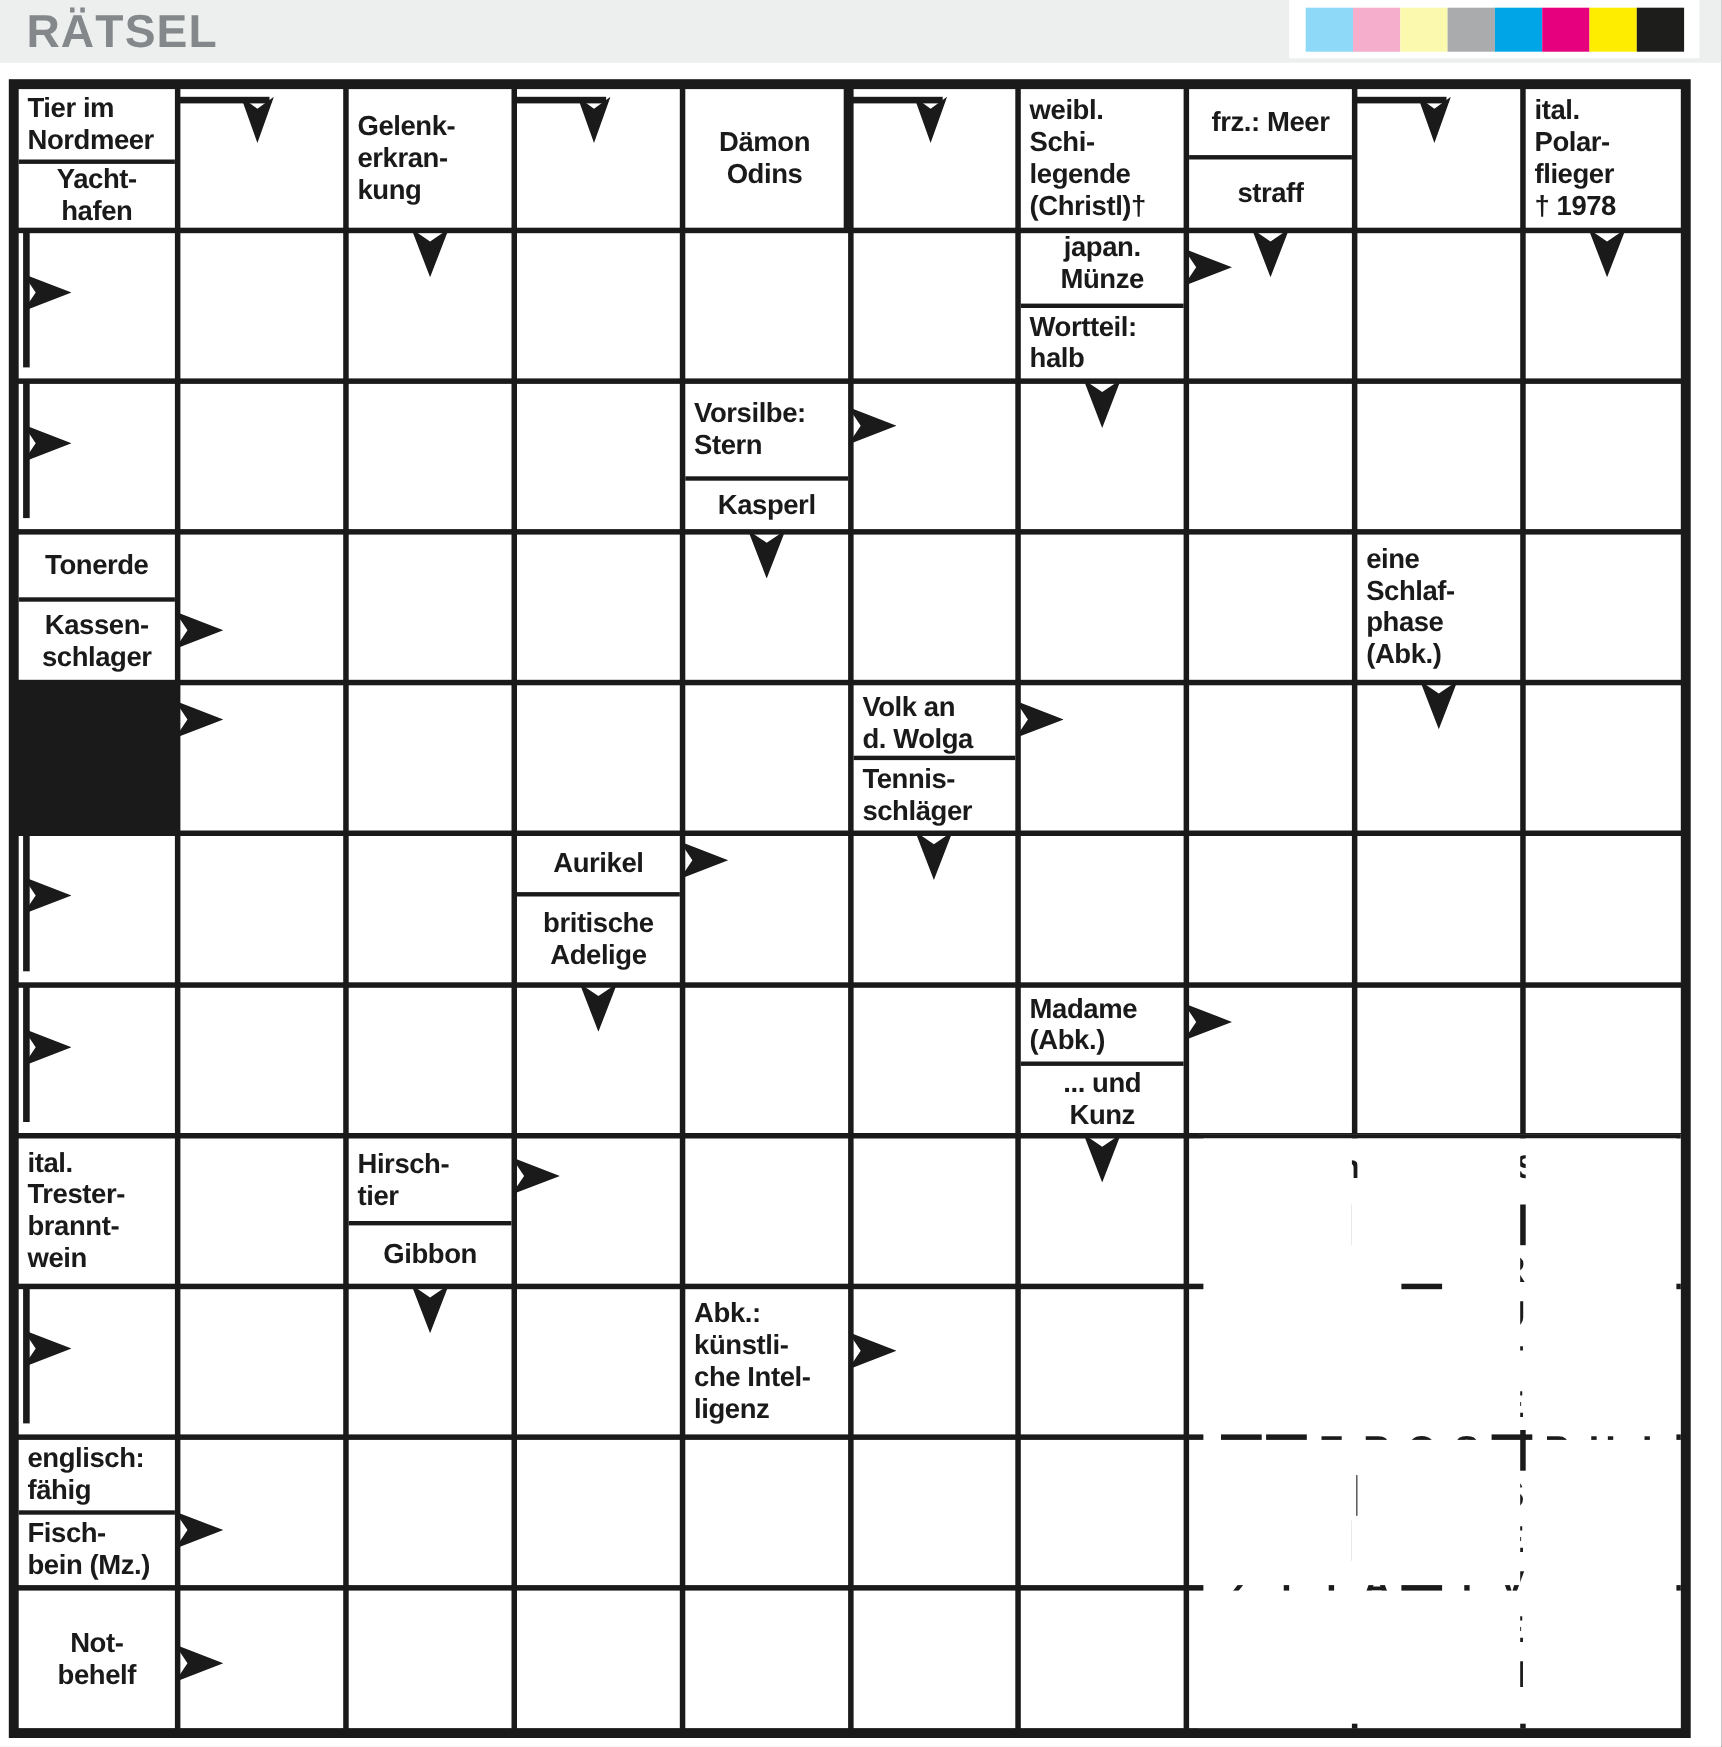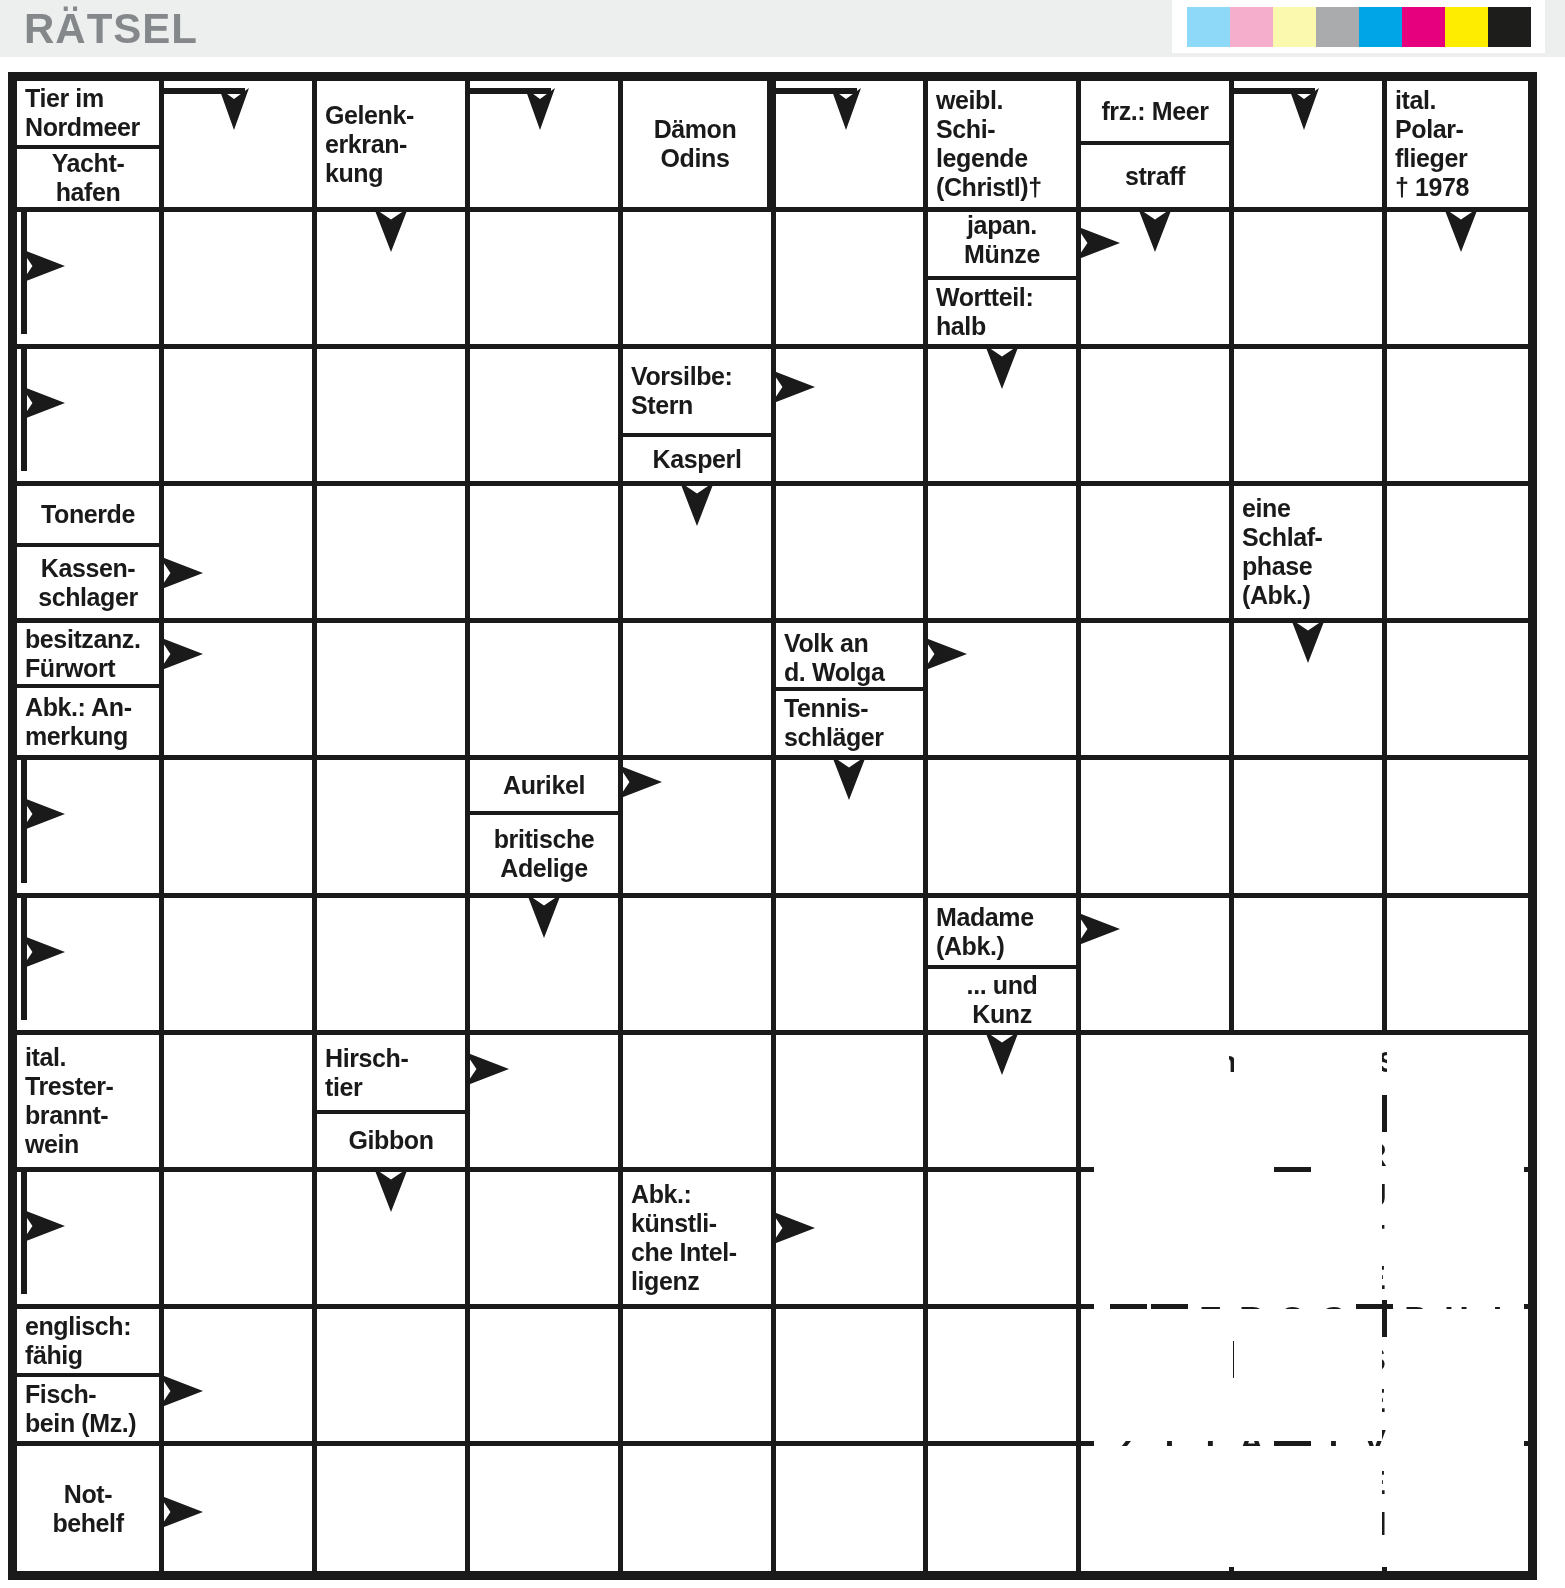--- a/index.html
+++ b/index.html
@@ -271,31 +271,20 @@
     <div class="cell" style="left: 1073px; top: 414px; width: 148px; height: 132px;"></div>
     <div class="cell" style="left: 1226px; top: 414px; width: 148px; height: 132px; padding-left: 39px;">
       <div class="clue-text left" style="top: 0px; height: 132px;">
         <div>eine</div>
         <div>Schlaf-</div>
         <div>phase</div>
         <div>(Abk.)</div>
       </div>
     </div>
     <div class="cell" style="left: 1379px; top: 414px; width: 141px; height: 132px;"></div>
-    <div class="cell" style="left: 9px; top: 551px; width: 142px; height: 132px;">
-      <div class="divider" style="top: 61px;"></div>
-      <div class="clue-text left" style="top: 0px; height: 61px;">
-        <div>besitzanz.</div>
-        <div>Fürwort</div>
-      </div>
-      <div class="clue-text left" style="top: 65px; height: 67px;">
-        <div>Abk.: An-</div>
-        <div>merkung</div>
-      </div>
-    </div>
     <div class="cell" style="left: 156px; top: 551px; width: 148px; height: 132px;"></div>
     <div class="cell" style="left: 309px; top: 551px; width: 148px; height: 132px;"></div>
     <div class="cell" style="left: 462px; top: 551px; width: 148px; height: 132px;"></div>
     <div class="cell" style="left: 615px; top: 551px; width: 148px; height: 132px;"></div>
     <div class="cell" style="left: 768px; top: 551px; width: 147px; height: 132px;">
       <div class="divider" style="top: 64px;"></div>
       <div class="clue-text left" style="top: 0px; height: 64px; justify-content: flex-end;">
         <div>Volk an</div>
         <div>d. Wolga</div>
       </div>

